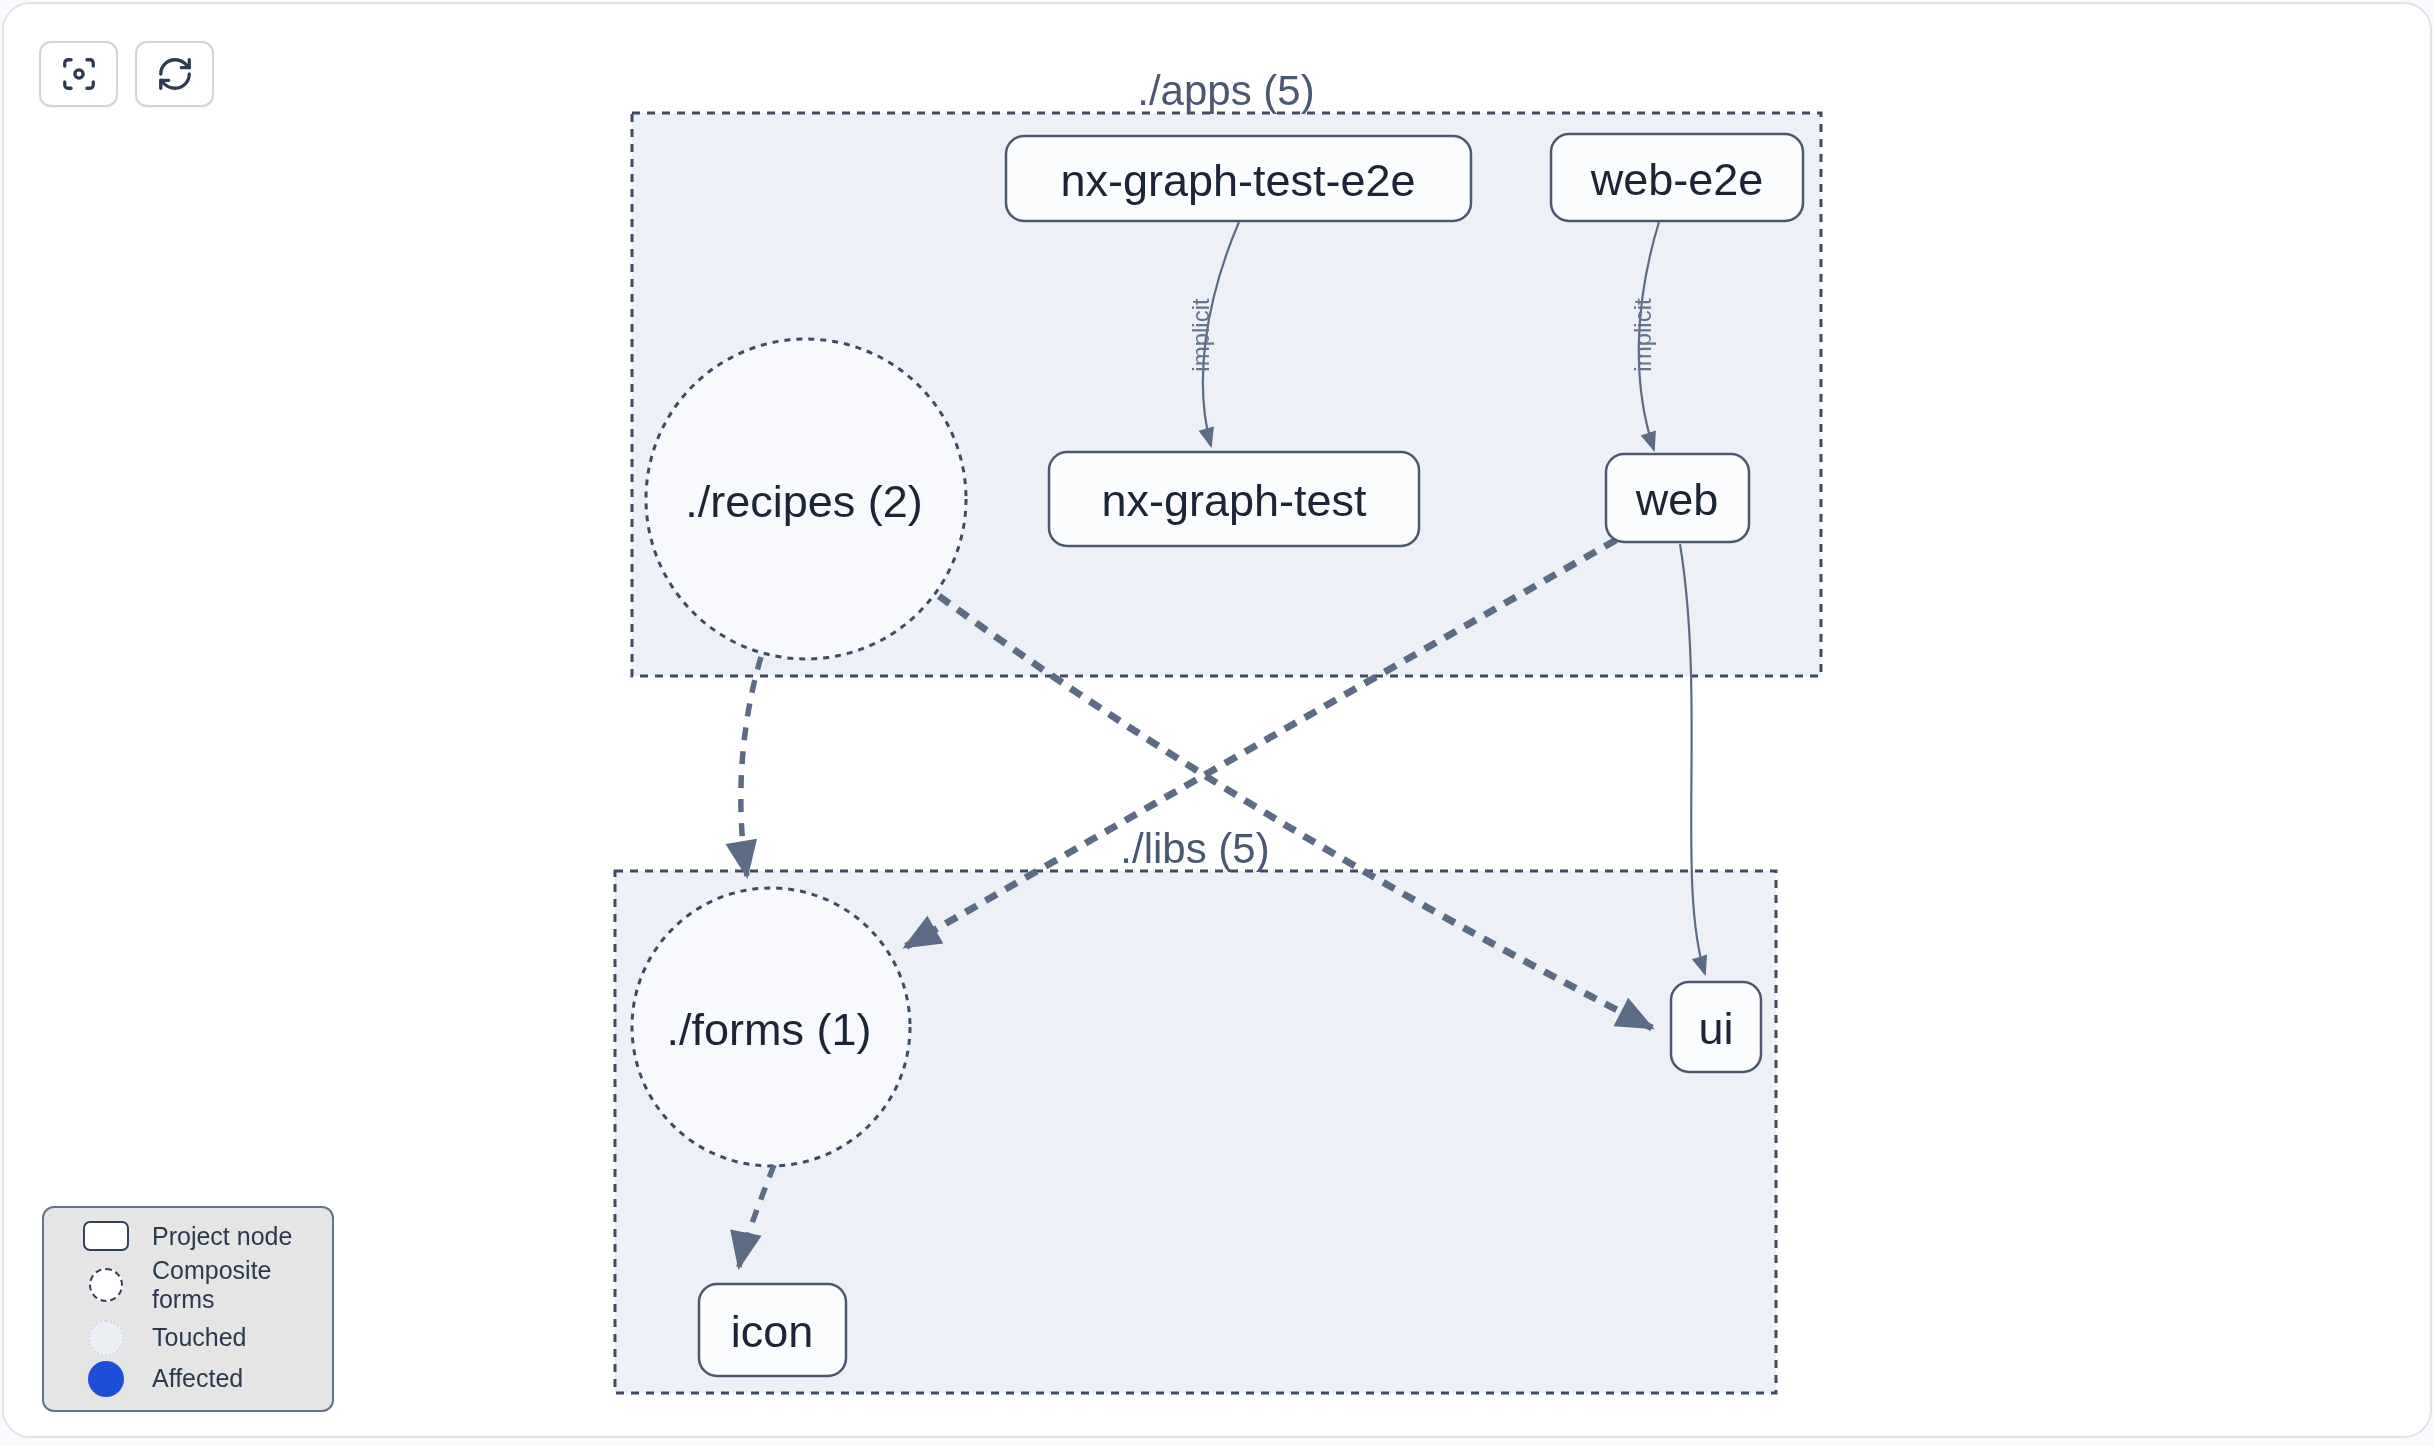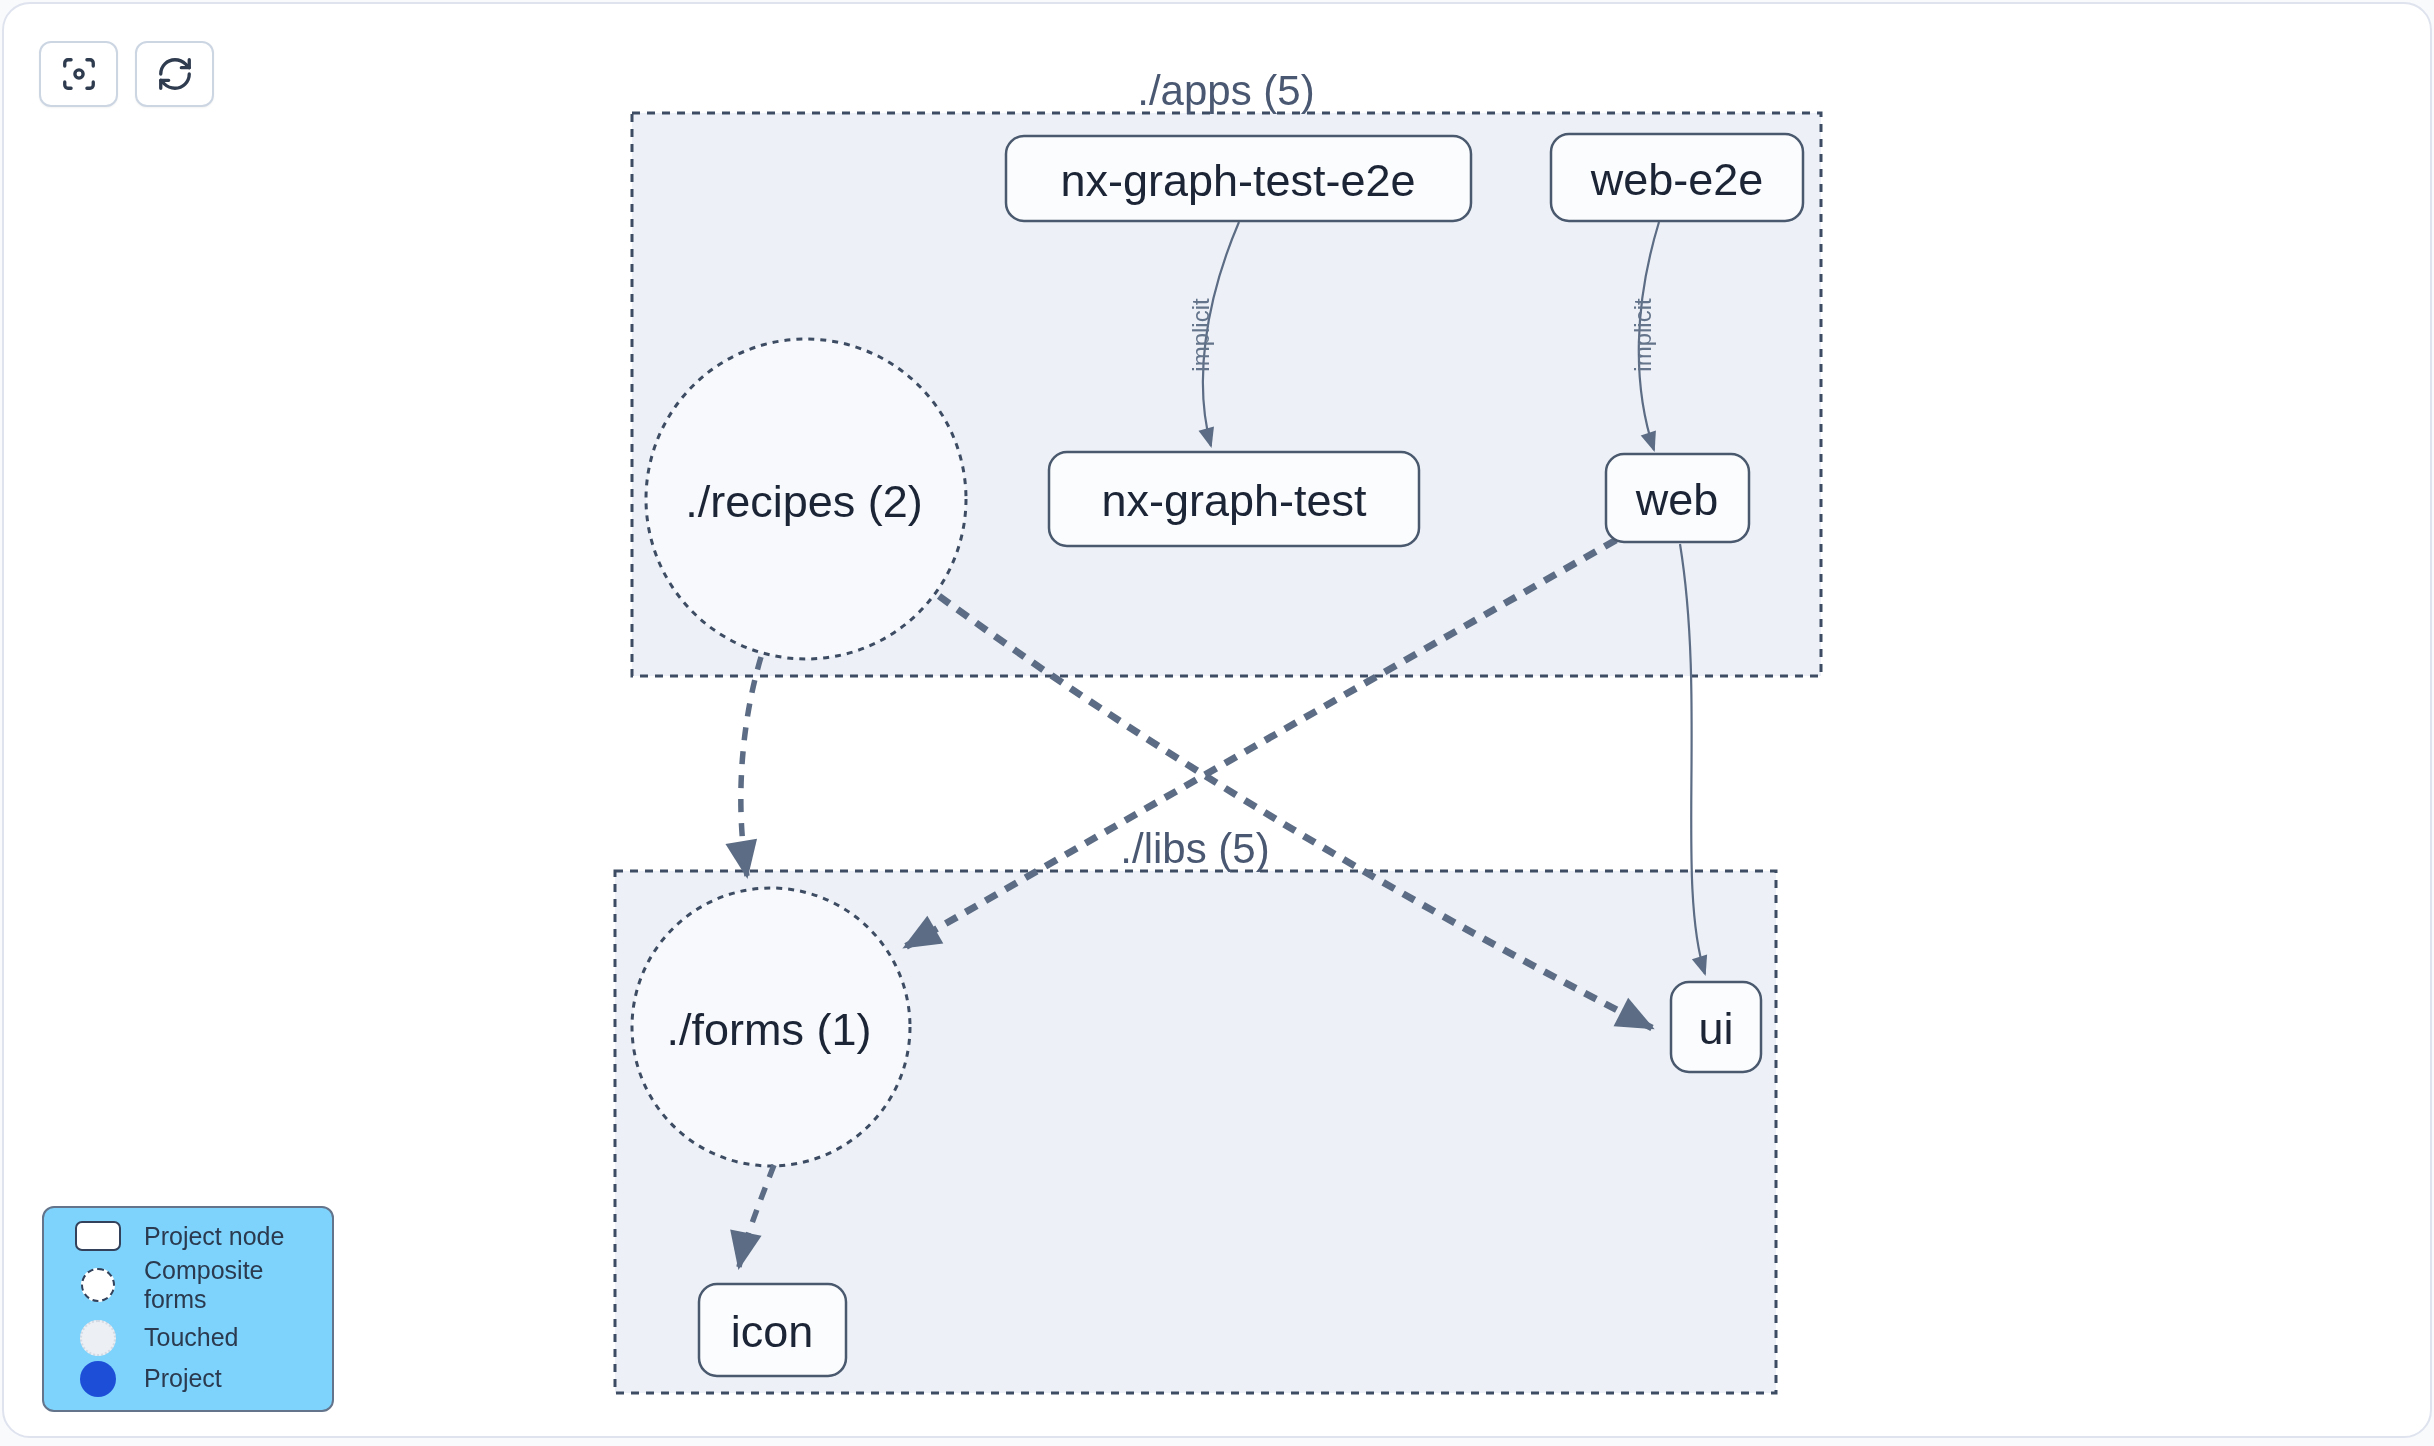--- a/index.html
+++ b/index.html
@@ -28,23 +28,23 @@
   .composite-circle{fill:#f7f9fc;stroke:#3d4c63;stroke-width:3;stroke-dasharray:6 6;}
   .node-rect{fill:#fbfcfe;stroke:#4a596e;stroke-width:2.5;}
   .node-label{fill:#1c2536;font-size:45px;text-anchor:middle;}
   .edge-thin{fill:none;stroke:#5c6c84;stroke-width:2.2;}
   .edge-dash-med{fill:none;stroke:#5c6c84;stroke-width:5.5;stroke-dasharray:13 11;}
   .edge-dash-big{fill:none;stroke:#5c6c84;stroke-width:7;stroke-dasharray:13 10;}
   .edge-label{fill:#64748b;font-size:24px;text-anchor:middle;}
   
   .legend{
     position:absolute;left:38px;top:1202px;width:292px;height:206px;
-    background:#7dd3fc;border:2px solid #64748b;border-radius:12px;
+    background:#e5e5e5;border:2px solid #64748b;border-radius:12px;
     box-sizing:border-box;display:flex;flex-direction:column;justify-content:space-evenly;
-    padding:8px 8px;
+    padding:8px 16px;
   }
   .legend-row{display:flex;align-items:center;}
   .legend-swatch{width:92px;display:flex;align-items:center;justify-content:center;flex:0 0 92px;}
   .legend-label{font-size:25px;color:#2b3a4f;}
   .sw-project{width:46px;height:30px;border:2.5px solid #33415a;border-radius:7px;background:#fff;box-sizing:border-box;}
   .sw-composite{width:34px;height:34px;border:2px dashed #33415a;border-radius:50%;background:#fff;box-sizing:border-box;}
   .sw-affected{width:36px;height:36px;border:2px dotted #d4dae3;border-radius:50%;background:#eceff4;box-sizing:border-box;}
   .sw-touched{width:36px;height:36px;border-radius:50%;background:#1d4ed8;}
 </style>
 </head>
@@ -151,17 +151,17 @@
     <div class="legend-row">
       <span class="legend-swatch">
           <span class="sw-affected"></span>
         </span>
       <span class="legend-label">Touched</span>
     </div>
     <div class="legend-row">
       <span class="legend-swatch">
           <span class="sw-touched"></span>
         </span>
-      <span class="legend-label">Project</span>
+      <span class="legend-label">Affected</span>
     </div>
   </div>
 
 </div>
 
 </body></html>

